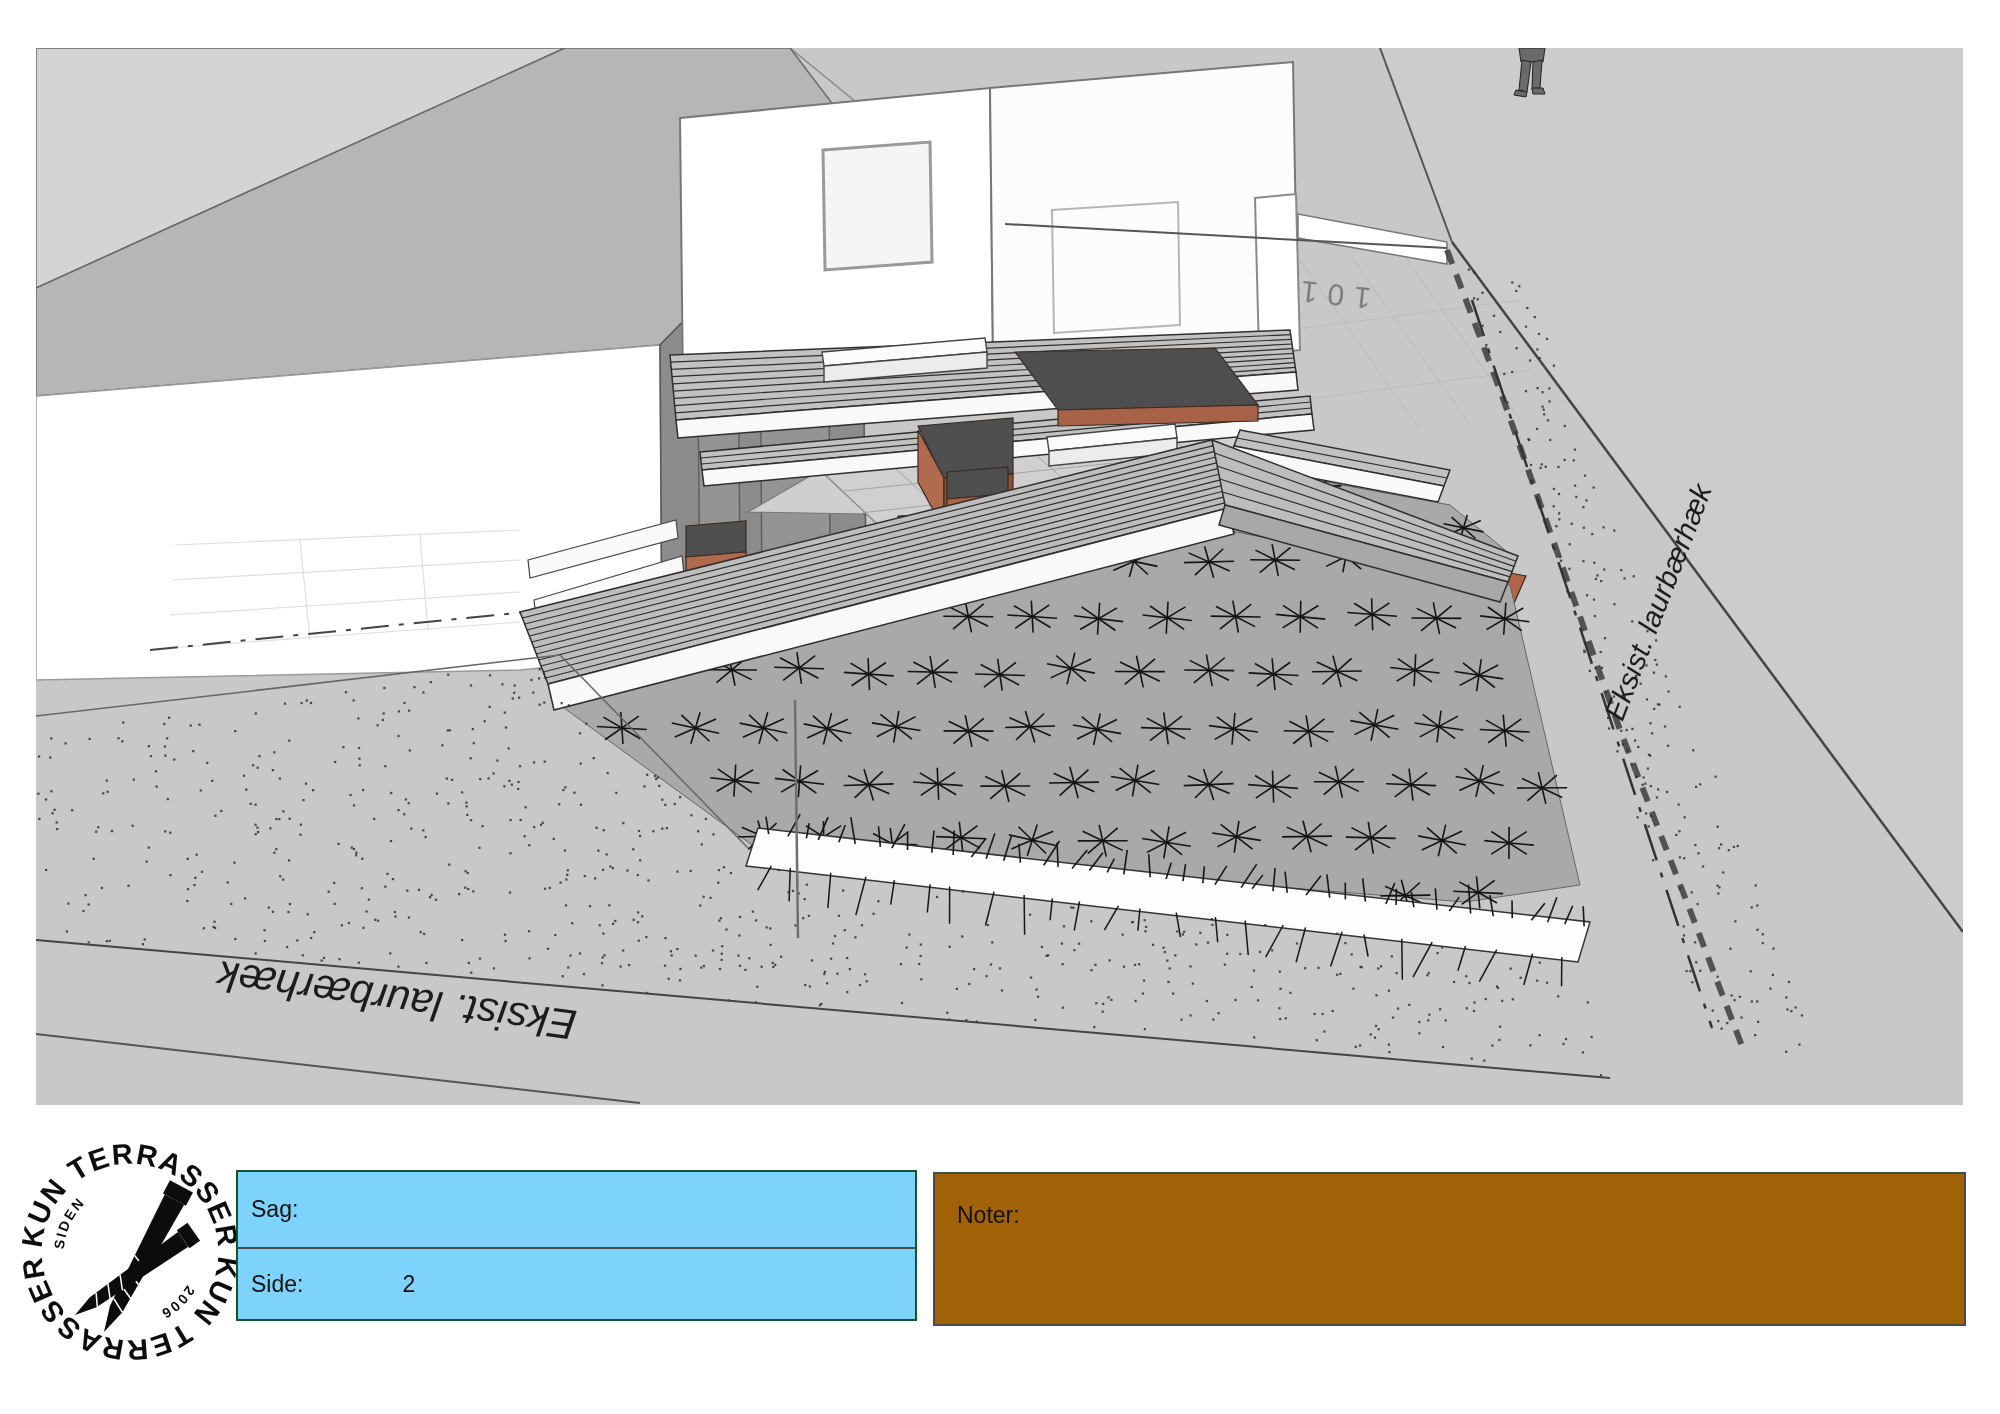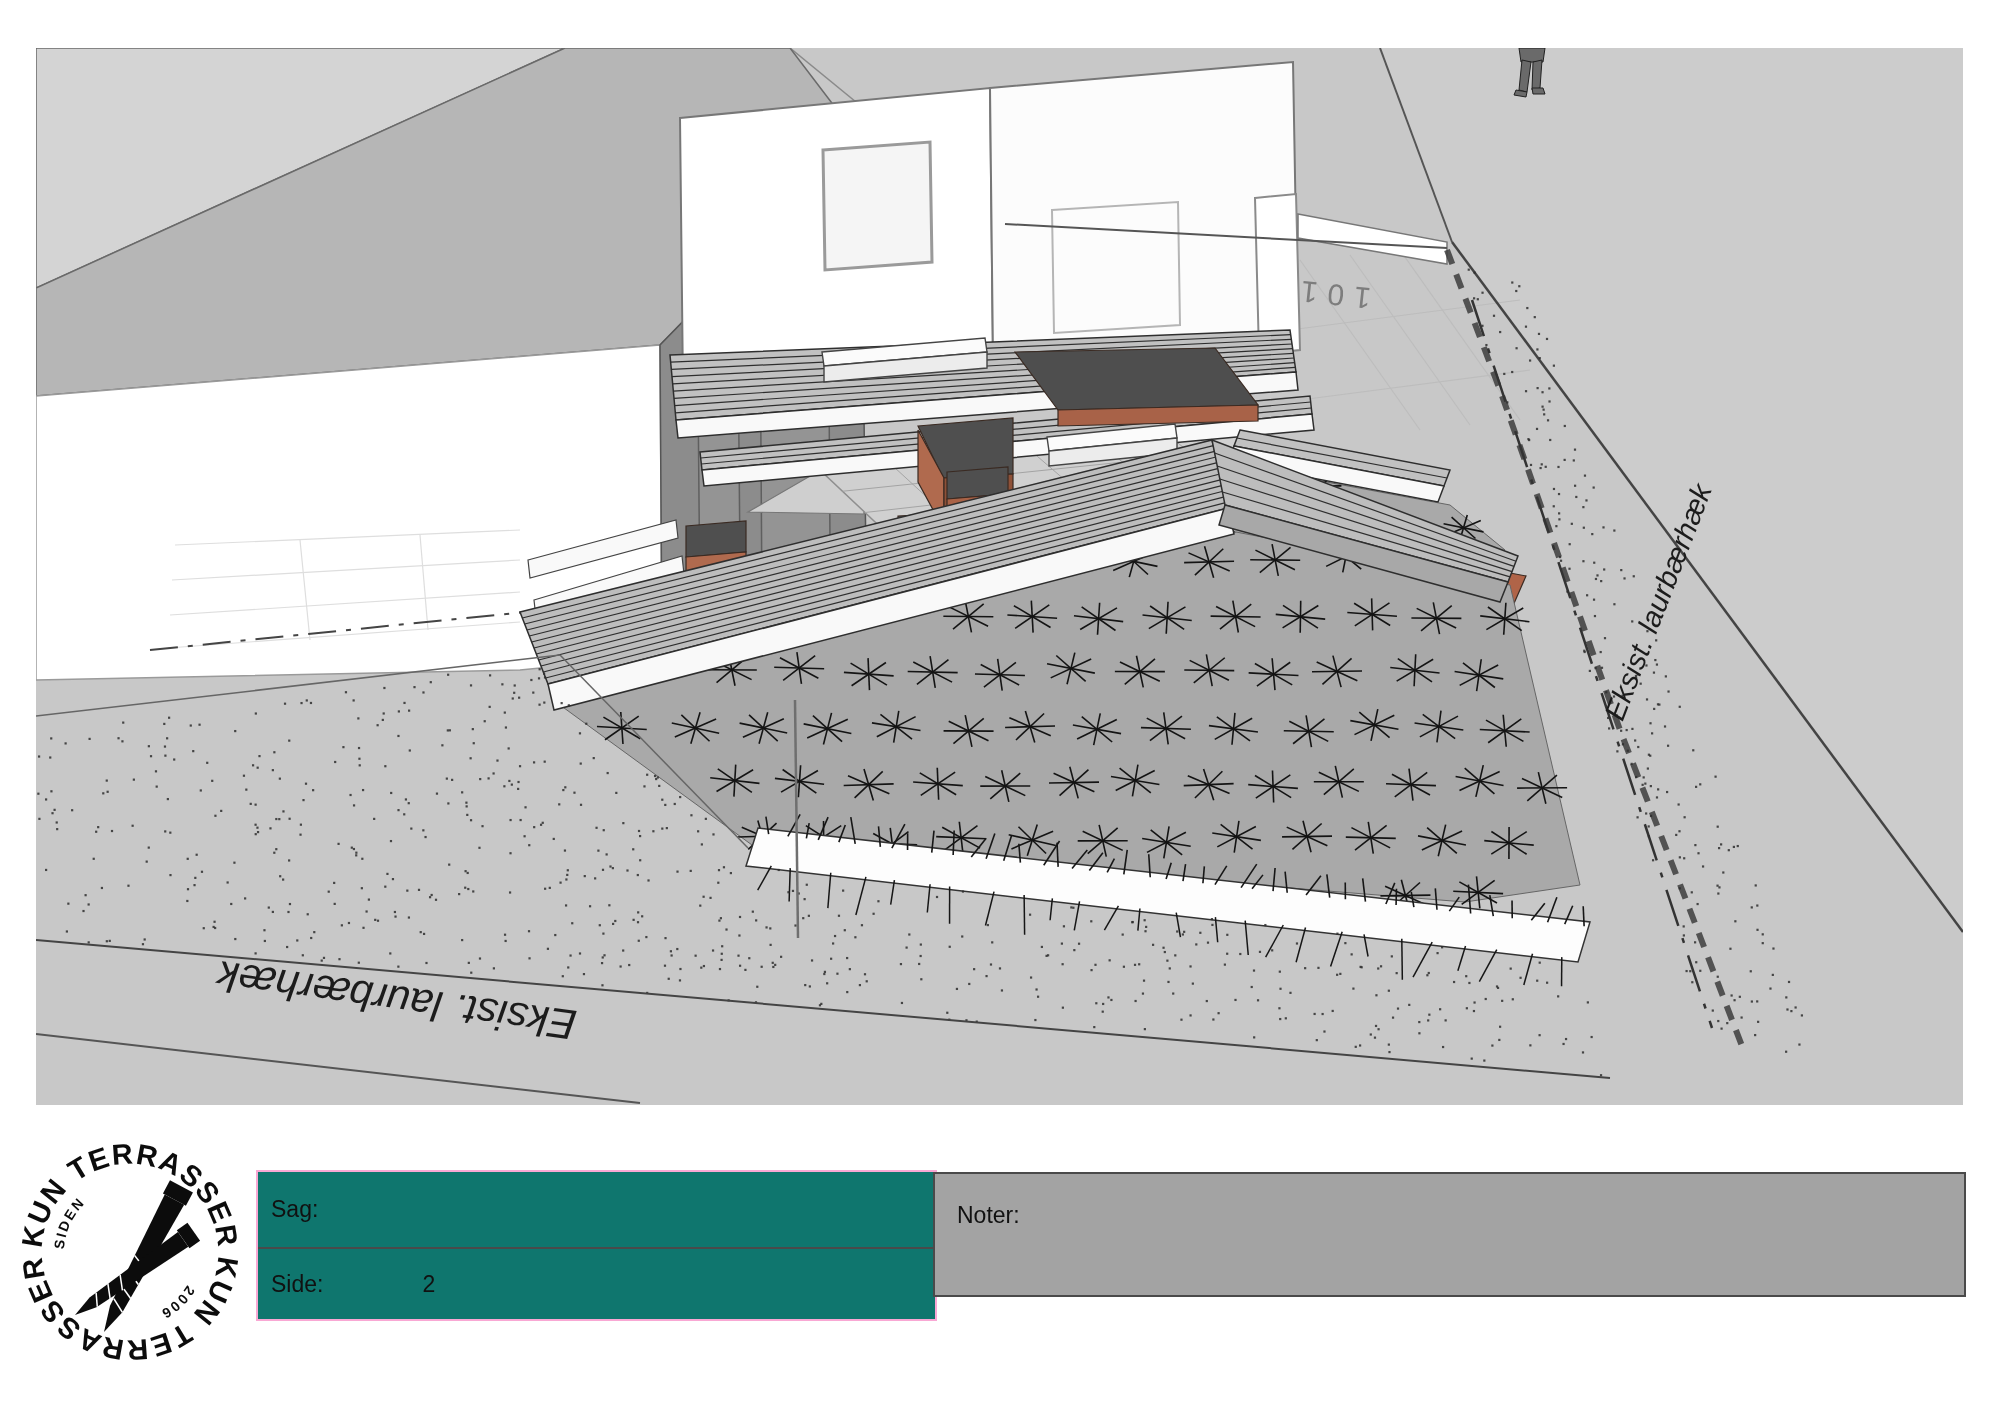--- a/index.html
+++ b/index.html
@@ -1,25 +1,25 @@
 <!DOCTYPE html>
 <html><head>
 <meta charset="utf-8">
 <style>
   html,body{margin:0;padding:0;background:#ffffff;}
   body{width:2000px;height:1414px;position:relative;font-family:"Liberation Sans",sans-serif;overflow:hidden;}
   svg{position:absolute;left:0;top:0;}
   
-  .tb-left{position:absolute;left:256px;top:1170px;width:681px;height:151px;border:2px solid #f9a8d4;box-sizing:border-box;background:#0f766e;}
+  .tb-left{position:absolute;left:236px;top:1170px;width:681px;height:151px;border:2px solid #14532d;box-sizing:border-box;background:#7dd3fc;}
   .tb-row{height:77px;border-bottom:2px solid #4a4a4a;display:flex;align-items:center;padding-left:13px;box-sizing:border-box;}
   .tb-row2{height:70px;display:flex;align-items:center;padding-left:13px;box-sizing:border-box;gap:47px;}
   .tb-label{font-size:23px;color:#111;}
   .tb-value{font-size:23px;color:#111;margin-left:24px;}
   .side-value{margin-left:52px;}
-  .tb-noter{position:absolute;left:933px;top:1172px;width:1033px;height:125px;border:2px solid #4a4a4a;box-sizing:border-box;background:#a3a3a3;padding:28px 0 0 22px;}
+  .tb-noter{position:absolute;left:933px;top:1172px;width:1033px;height:154px;border:2px solid #4a4a4a;box-sizing:border-box;background:#a16207;padding:28px 0 0 22px;}
   .tb-noter span{font-size:23px;color:#111;}
   text{font-family:"Liberation Sans",sans-serif;}
   .hedge-label{font-style:italic;fill:#1c1c1c;}
 </style>
 </head>
 <body>
 
 <svg width="2000" height="1414" viewBox="0 0 2000 1414">
   <defs>
     <clipPath id="sheet">

